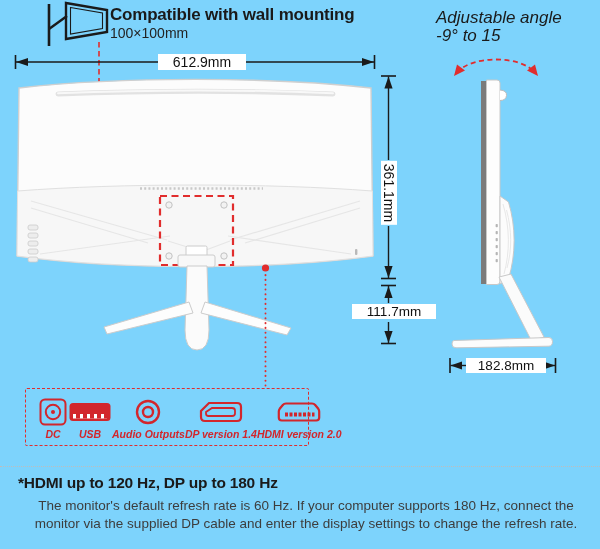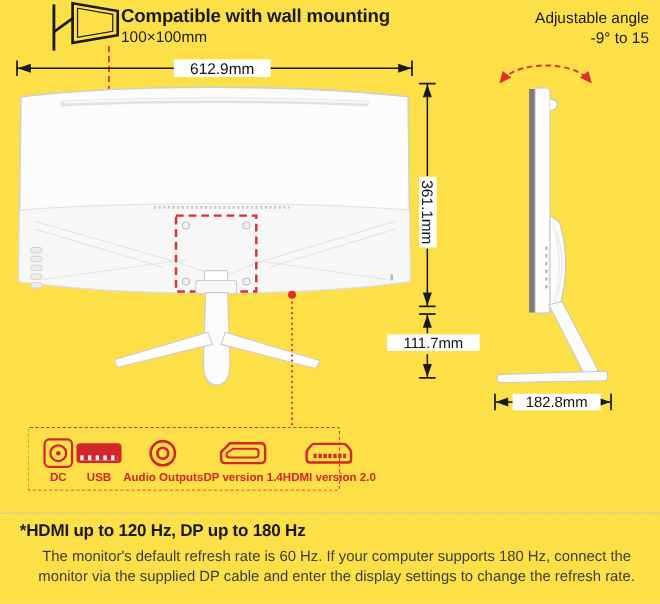--- a/index.html
+++ b/index.html
@@ -1,37 +1,37 @@
 <!DOCTYPE html>
 <html><head>
 <meta charset="utf-8">
 <style>
   html,body{margin:0;padding:0;background:#fff;}
-  .canvas{position:relative;width:600px;height:549px;background:#fde047;
+  .canvas{position:relative;width:600px;height:549px;background:#7dd3fc;
           font-family:"Liberation Sans",sans-serif;color:#1a1a1a;overflow:hidden;}
   .abs{position:absolute;}
   svg{display:block;}
   .diagram-layer{position:absolute;left:0;top:0;}
 
   .title{left:110px;top:5px;font-size:17px;font-weight:bold;letter-spacing:-0.2px;white-space:nowrap;}
   .subtitle{left:110px;top:25px;font-size:14px;color:#222;}
 
-  .adj{left:436px;width:154px;text-align:right;font-size:14px;color:#1a1a1a;white-space:nowrap;}
+  .adj{left:436px;width:154px;text-align:left;font-size:17px;color:#1a1a1a;white-space:nowrap;font-style:italic;}
   .adj1{top:8px;}
   .adj2{top:26px;}
 
   .dim-label{background:#ffffff;font-size:14px;color:#111;text-align:center;padding:0 3px;white-space:nowrap;}
   .dimw{left:158px;top:54px;width:82px;}
   .dimh{left:389px;top:193px;transform:translate(-50%,-50%) rotate(90deg);}
   .dims{left:352px;top:304px;width:78px;font-size:13.5px;}
   .dimd{left:466px;top:358px;width:74px;font-size:13.5px;}
 
   .ports{left:25px;top:388px;width:284px;height:58px;border:1.6px dashed #e12d2d;border-radius:2px;
          display:flex;align-items:center;justify-content:space-between;
-         padding:3px 14px 0 12px;box-sizing:border-box;}
+         padding:3px 14px 0 12px;box-sizing:border-box;font-style:italic;}
   .port{display:flex;flex-direction:column;align-items:center;gap:2px;}
   .port .ic{height:28px;display:flex;align-items:center;}
   .port .lb{font-size:10.5px;font-weight:bold;color:#d2262c;white-space:nowrap;}
 
   .sep{left:0;top:466px;width:600px;border-top:1.5px dotted #bdbdbd;}
   .fn-h{left:18px;top:474px;font-size:15.5px;font-weight:bold;letter-spacing:-0.2px;}
   .fn-b{left:18px;top:497px;width:576px;font-size:13.5px;line-height:1.3;color:#3d3d3d;text-align:center;}
 </style>
 </head>
 <body>

